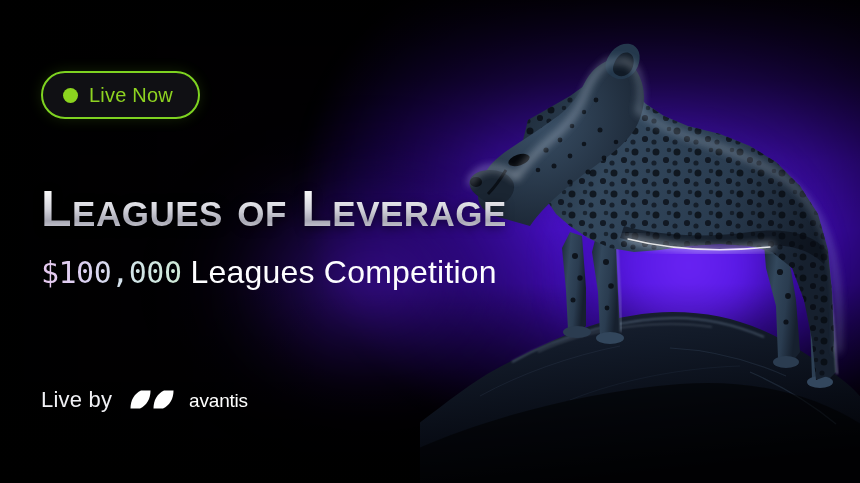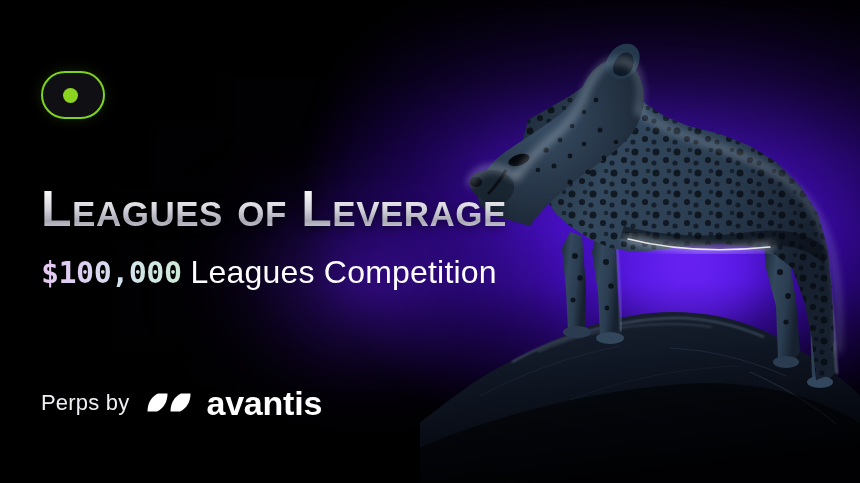--- a/index.html
+++ b/index.html
@@ -183,21 +183,20 @@
     font-size: 30px;
     letter-spacing: -0.5px;
     background: linear-gradient(to right,
                 #e6c8ef 0%,
                 #dcd0f2 30%,
                 #d2e4ea 62%,
                 #cfead7 100%);
     -webkit-background-clip: text;
     background-clip: text;
     color: transparent;
-    font-weight: bold;
     -webkit-text-fill-color: transparent;
   }
   .subtitle .tail { color: #fdfdff; }
 
   
   .brand {
     position: absolute;
     left: 41px;
     top: 386px;
     display: flex;
@@ -212,22 +211,22 @@
     line-height: 1;
     white-space: nowrap;
   }
   .brand-lockup {
     display: flex;
     align-items: center;
     gap: 10px;
   }
   .brand-mark { display: block; flex: none; }
   .brand-name {
-    font-size: 34px;
-    font-weight: 700;
+    font-size: 19px;
+    font-weight: 400;
     color: #ffffff;
     letter-spacing: -0.2px;
     line-height: 1;
     white-space: nowrap;
   }
 </style>
 </head>
 <body>
 
 <div id="stage">
@@ -409,30 +408,31 @@
                  C388,196 404,222 412,254 C418,282 420,316 418,352" fill="none" stroke="url(#rimGrad)" stroke-width="2.4" stroke-linecap="round" opacity="0.75"></path>
       </g>
 
       <path d="M206,238 C250,250 302,252 352,246" fill="none" stroke="#e8f1fb" stroke-width="3.4" stroke-linecap="round" filter="url(#softGlow)" opacity="0.95"></path>
       <path d="M208,239 C252,250 302,252 350,247" fill="none" stroke="#ffffff" stroke-width="1.4" stroke-linecap="round" opacity="0.85"></path>
     </svg>
   </div>
 
   <div class="live-badge">
     <span class="live-dot"></span>
+    <span class="live-text">Live Now</span>
   </div>
 
   <div class="headline">Leagues of Leverage</div>
 
   <div class="subtitle">
     <span class="amount">$100,000</span><span class="tail"> Leagues Competition</span>
   </div>
 
   <div class="brand">
-    <span class="brand-prefix">Perps by</span>
+    <span class="brand-prefix">Live by</span>
     <span class="brand-lockup">
       <svg class="brand-mark" width="50" height="28" viewBox="0 0 50 28" xmlns="http://www.w3.org/2000/svg" aria-hidden="true">
         <path d="M1.5,22.5 C1.5,14 5.5,7.5 12,4.5 L21.5,4.5
                  C21.5,13 17.5,19.5 11,22.5 Z" fill="#ffffff"></path>
         <path d="M24.5,22.5 C24.5,14 28.5,7.5 35,4.5 L44.5,4.5
                  C44.5,13 40.5,19.5 34,22.5 Z" fill="#ffffff"></path>
       </svg>
       <span class="brand-name">avantis</span>
     </span>
   </div>

